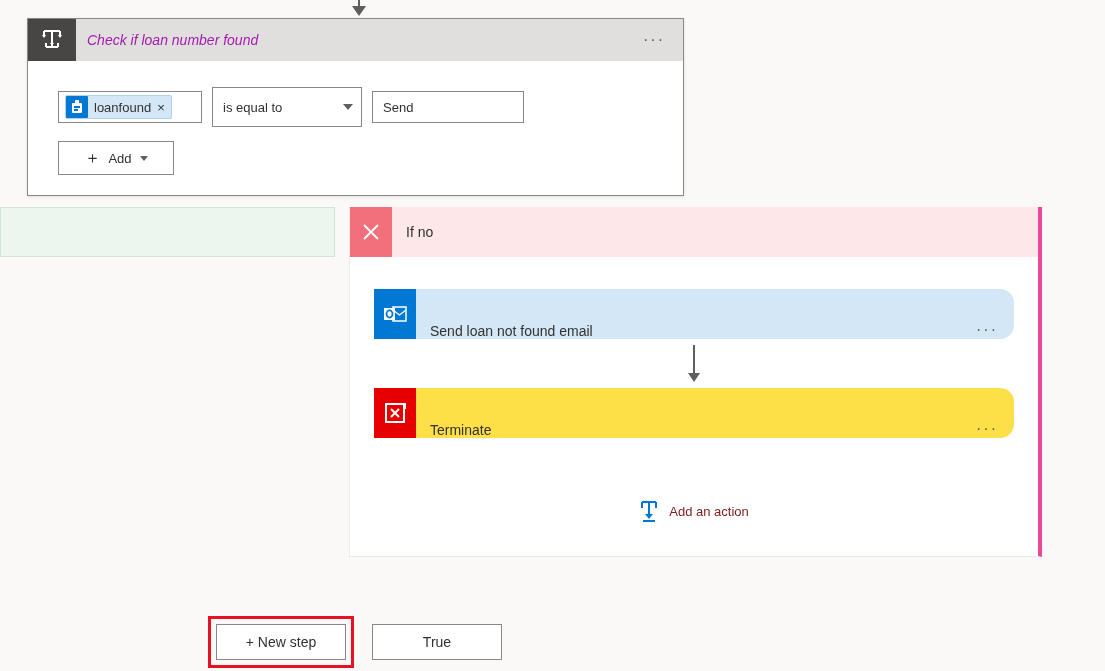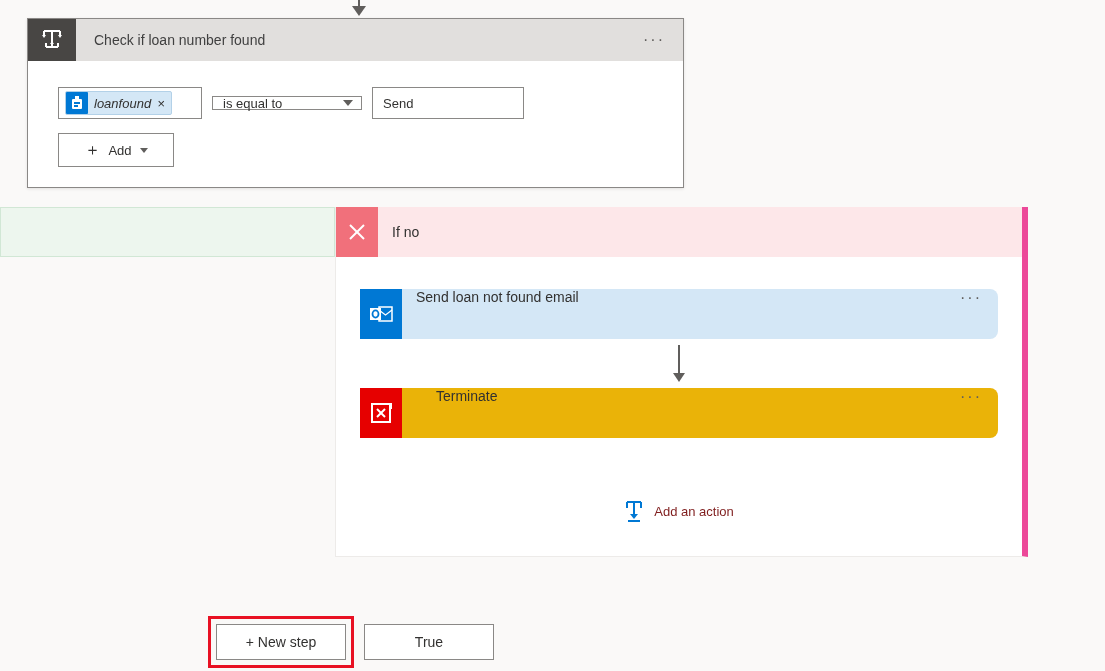--- a/index.html
+++ b/index.html
@@ -46,44 +46,44 @@
       width: 48px;
       height: 42px;
       background: #484644;
       display: flex;
       align-items: center;
       justify-content: center;
     }
     .condition-header .icon-box svg { width: 24px; height: 22px; }
     .condition-header .title {
       flex: 1;
-      padding-left: 18px;
+      padding-left: 11px;
       font-size: 14px;
-      color: #404040;
+      color: #a21caf;
+      font-style: italic;
     }
     .condition-header .ellipsis {
       padding: 0 18px;
       color: #605e5c;
       font-size: 16px;
       letter-spacing: 2px;
       cursor: pointer;
     }
 
     .condition-body { padding: 26px 30px 20px; }
     .cond-row { display: flex; gap: 10px; align-items: center; }
 
     .token-field {
       height: 32px;
       border: 1px solid #8a8886;
       display: flex;
       align-items: center;
       padding: 0 6px;
       background: #fff;
       width: 144px;
-      font-style: italic;
     }
     .token {
       display: inline-flex;
       align-items: center;
       background: #d4e7f6;
       border: 1px solid #b3d1e8;
       height: 24px;
       padding-left: 0;
       border-radius: 2px;
       font-size: 13px;
@@ -100,21 +100,21 @@
       border-radius: 1px;
     }
     .token .tk-icon svg { width: 12px; height: 14px; fill: #fff; }
     .token .tk-x {
       padding: 0 6px 0 6px;
       cursor: pointer;
       color: #323130;
     }
 
     .operator-select {
-      height: 14px;
+      height: 40px;
       width: 150px;
       border: 1px solid #8a8886;
       display: flex;
       align-items: center;
       justify-content: space-between;
       padding: 0 8px 0 10px;
       background: #fff;
       cursor: pointer;
       font-size: 13px;
     }
@@ -154,25 +154,25 @@
       top: 207px;
       width: 335px;
       height: 50px;
       background: #edf6ee;
       border: 1px solid #d1e7d5;
     }
 
     
     .if-no-container {
       position: absolute;
-      left: 335px;
+      left: 349px;
       top: 207px;
       width: 693px;
       border-left: 1px solid #edebe9;
-      border-right: 6px solid #ec4899;
+      border-right: 4px solid #ec4899;
       border-bottom: 1px solid #edebe9;
       background: #fff;
     }
     .if-no-header {
       display: flex;
       align-items: center;
       height: 50px;
       background: #fde7e9;
     }
     .if-no-header .icon-box {
@@ -188,39 +188,39 @@
       padding-left: 14px;
       font-size: 14px;
       color: #323130;
     }
 
     .if-no-body { padding: 32px 24px 34px; }
 
     .action-card {
       height: 50px;
       display: flex;
-      align-items: flex-start;
-      border-radius: 8px;
+      align-items: flex-end;
+      border-radius: 14px;
       cursor: pointer;
     }
     .action-card .icon-box {
       width: 42px;
       height: 50px;
       display: flex;
       align-items: center;
       justify-content: center;
     }
     .action-card .label { flex: 1; padding-left: 14px; font-size: 14px; }
     .action-card .ellipsis { padding: 0 16px; color: #605e5c; letter-spacing: 2px; font-size: 16px; }
 
     .email-card { background: #d4e7f6; }
     .email-card .icon-box { background: #0078d4; }
     .email-card .icon-box svg { width: 24px; height: 24px; fill: #fff; }
 
-    .terminate-card { background: #eab308; gap: 20px; }
+    .terminate-card { background: #fde047; }
     .terminate-card .icon-box { background: #e60000; }
     .terminate-card .icon-box svg { width: 22px; height: 22px; fill: #fff; }
 
     .connector-arrow {
       display: flex;
       flex-direction: column;
       align-items: center;
       margin: 6px 0 6px;
     }
     .connector-arrow .line { width: 2px; height: 28px; background: #605e5c; }
@@ -237,21 +237,21 @@
       cursor: pointer;
     }
     .add-action-link svg { width: 20px; height: 22px; }
 
     
     .bottom-buttons {
       position: absolute;
       left: 208px;
       top: 616px;
       display: flex;
-      gap: 10px;
+      gap: 18px;
       align-items: center;
     }
     .btn {
       height: 36px;
       width: 130px;
       border: 1px solid #8a8886;
       background: #fff;
       display: inline-flex;
       align-items: center;
       justify-content: center;

